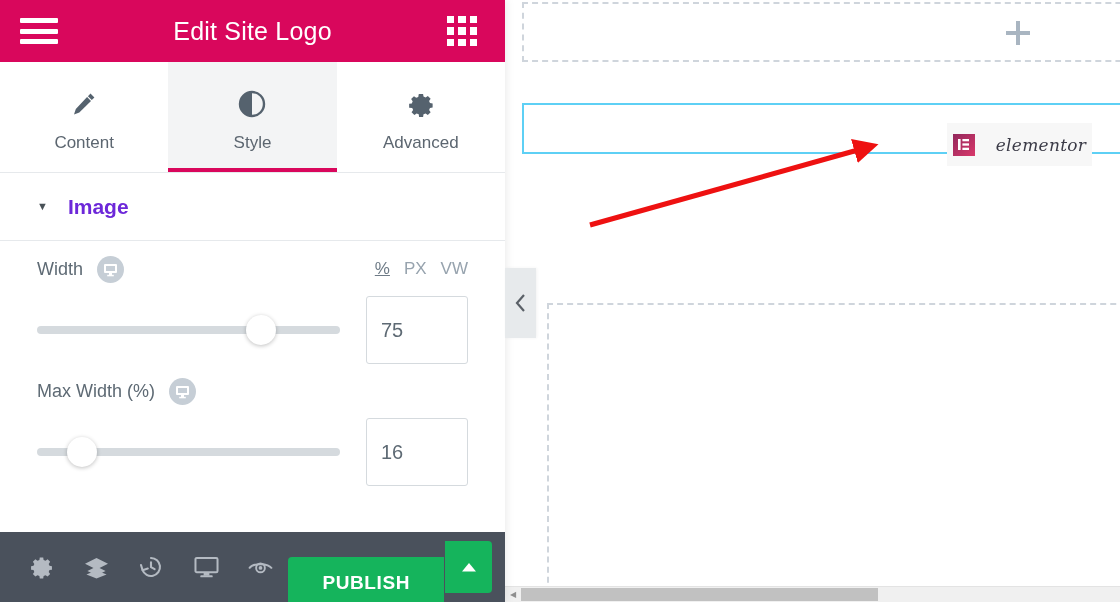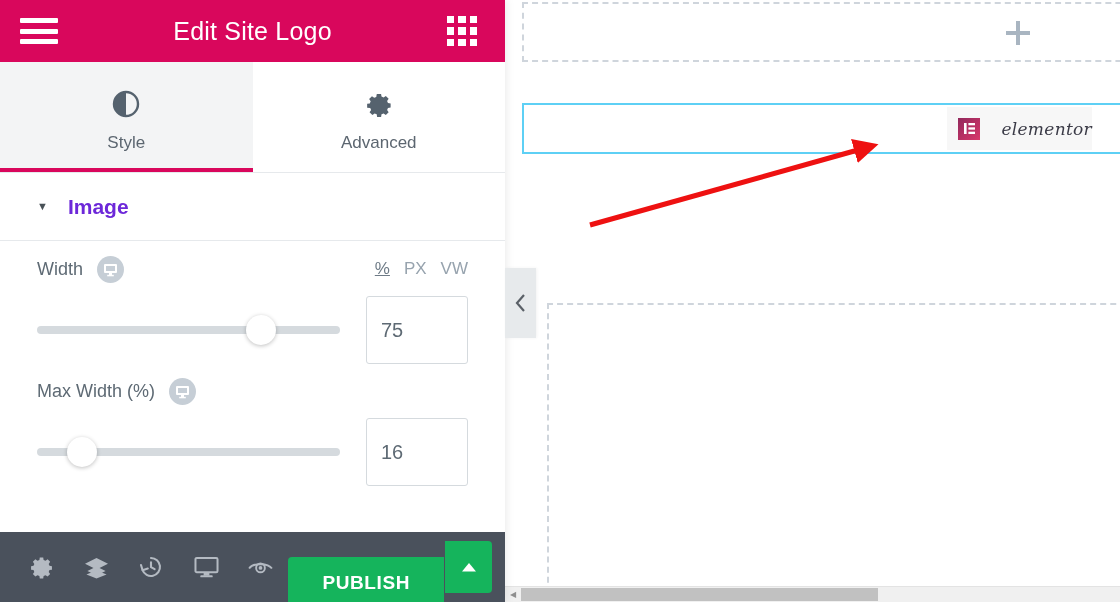--- a/index.html
+++ b/index.html
@@ -36,24 +36,24 @@
   #plus-icon svg { display: block; }
 
   #selected-widget {
     position: absolute; left: 17px; top: 103px;
     width: 700px; height: 51px;
     border: 2px solid #5ed0f5;
     background: #ffffff;
   }
 
   #elementor-logo-wrap {
-    position: absolute; left: 442px; top: 107px;
+    position: absolute; left: 442px; top: 123px;
     width: 145px; height: 43px;
     background: #f7f7f7;
-    display: flex; align-items: center; justify-content: flex-end;
+    display: flex; align-items: center; justify-content: center;
     gap: 21px;
   }
   .el-mark {
     width: 22px; height: 22px;
     background: linear-gradient(135deg, #92285c 0%, #d9386a 100%);
     display: flex; align-items: center; justify-content: center;
     flex: 0 0 auto;
   }
   .el-mark svg { display: block; }
   .el-word {
@@ -337,20 +337,29 @@
           <i></i>
           <i></i>
           <i></i>
           <i></i>
           <i></i>
       </div>
     </div>
 
     <div id="panel-tabs">
 
+      <div class="panel-tab">
+        <span class="tab-icon">
+          <svg width="28" height="28" viewBox="0 0 28 28" aria-hidden="true">
+            <path d="M20.5 3.6l3.9 3.9-2.6 2.6-3.9-3.9 2.6-2.6z" fill="#55626e"></path>
+            <path d="M17.1 7l3.9 3.9L9.3 22.6 4 24.4l1.8-5.3L17.1 7z" fill="#55626e"></path>
+          </svg>
+        </span>
+        <span class="tab-label">Content</span>
+      </div>
 
       <div class="panel-tab active">
         <span class="tab-icon">
           <svg width="28" height="28" viewBox="0 0 28 28" aria-hidden="true">
             <circle cx="14" cy="14" r="12" fill="none" stroke="#55626e" stroke-width="2.4"></circle>
             <path d="M14 2 A12 12 0 0 0 14 26 Z" fill="#55626e"></path>
           </svg>
         </span>
         <span class="tab-label">Style</span>
       </div>

